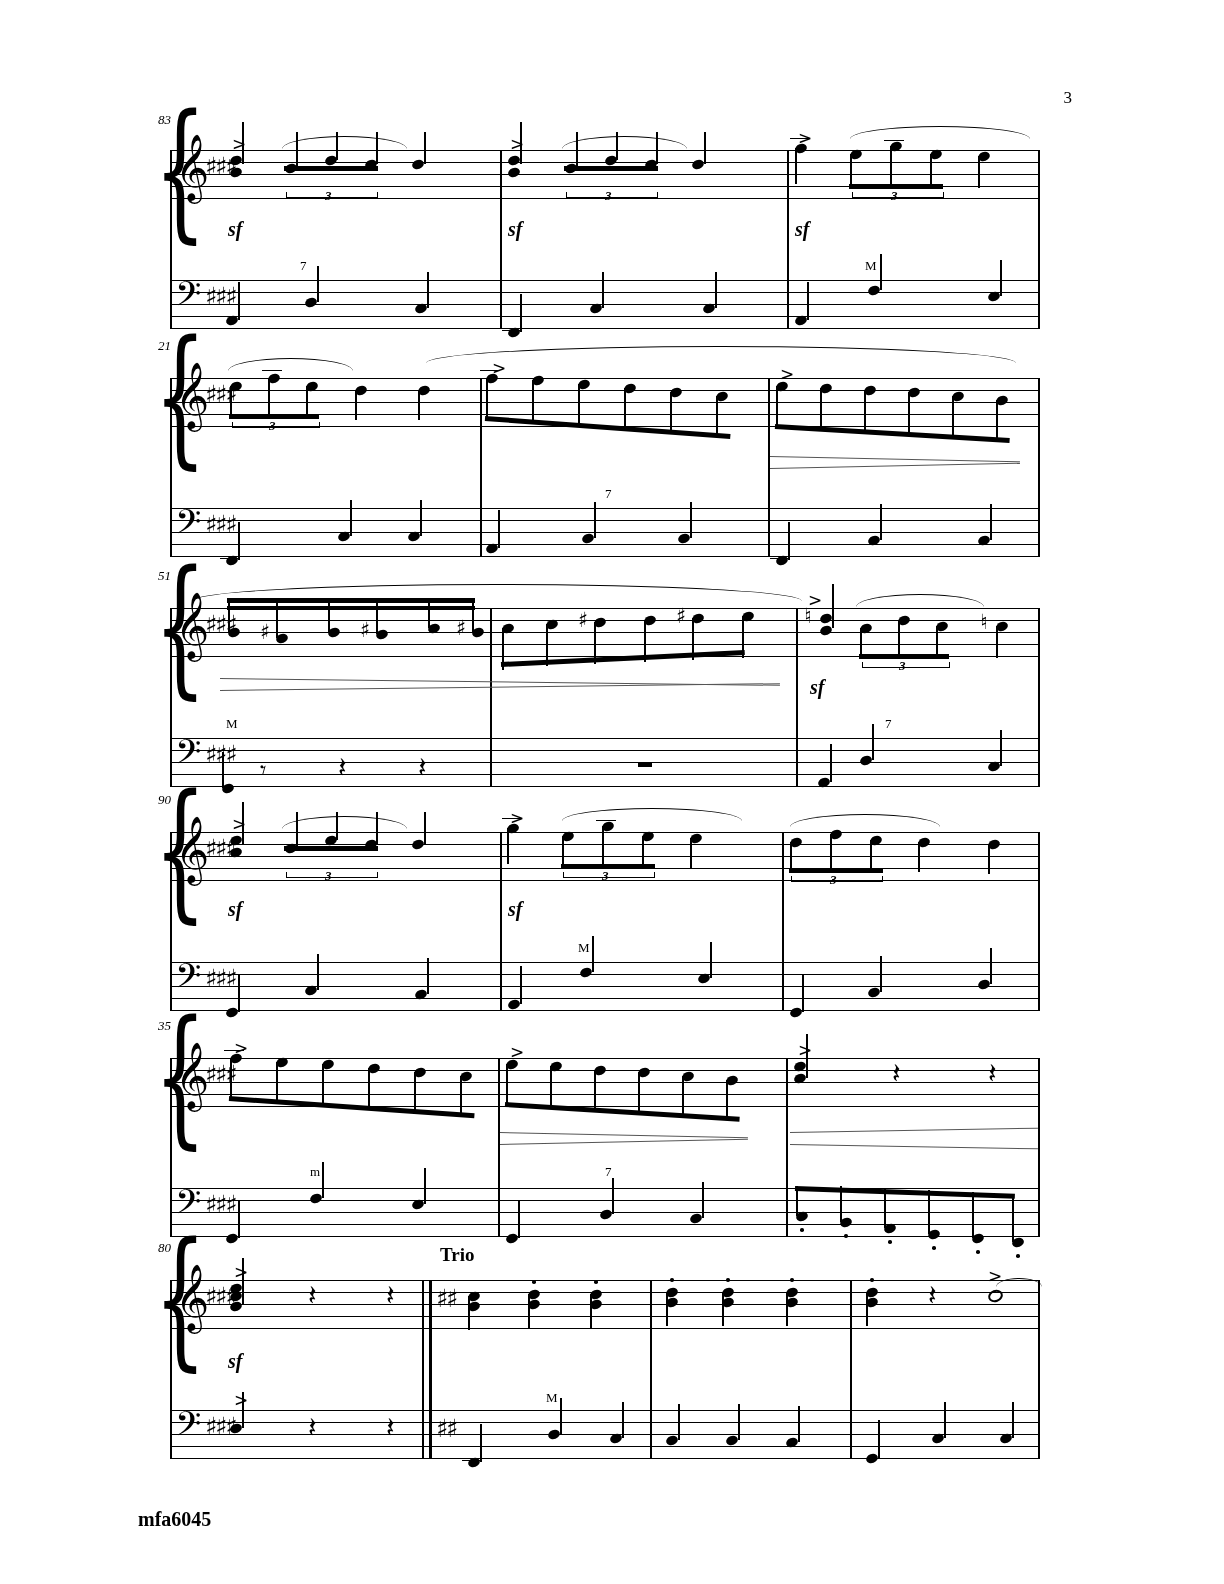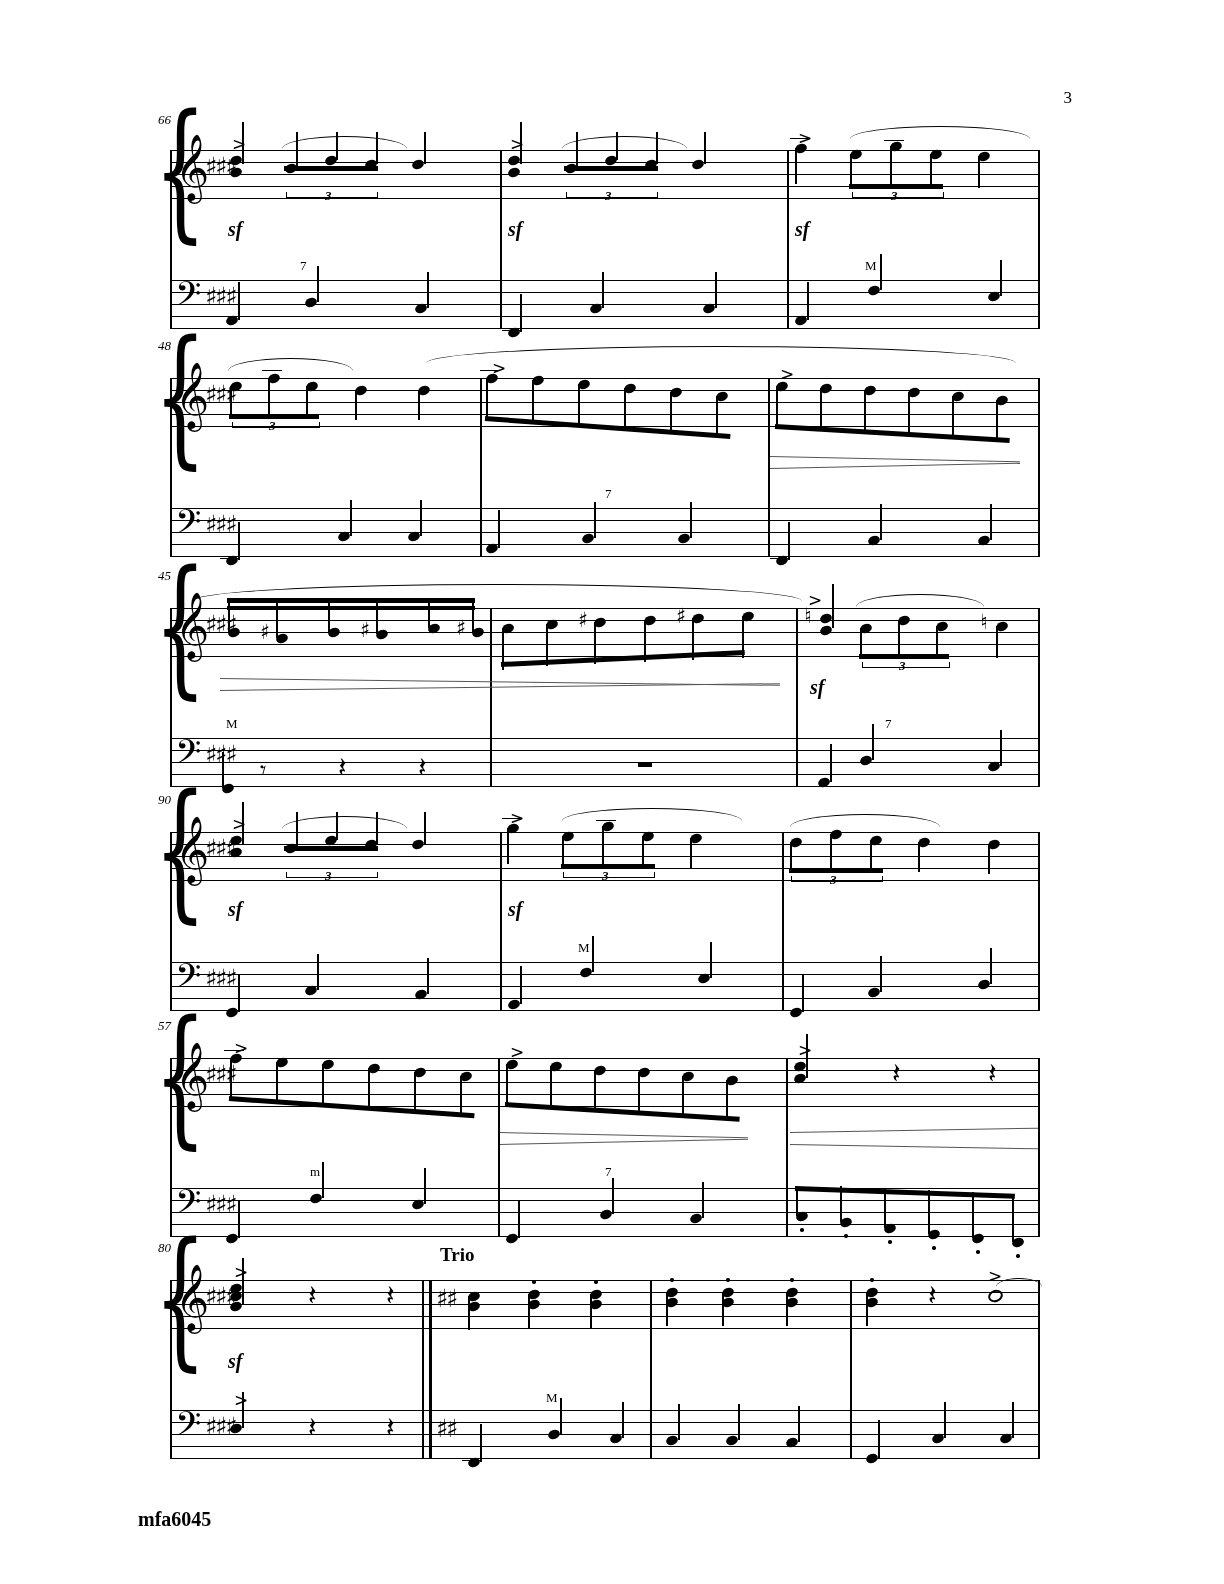--- a/index.html
+++ b/index.html
@@ -218,21 +218,21 @@
   }
 </style>
 </head>
 <body>
 
 <div class="page">
 
   <div class="page-number">3</div>
 
   <div class="system" style="top:130px;">
-    <div class="measure-number">66</div>
+    <div class="measure-number">83</div>
     <div class="brace" style="top:-6px;">{</div>
 
     <div class="staff" style="top:20px;">
       <div class="line"></div>
         <div class="line"></div>
         <div class="line"></div>
         <div class="line"></div>
         <div class="line"></div>
     </div>
 
@@ -331,21 +331,21 @@
 
     <div class="note" style="left:645px; top:186px;"></div>
     <div class="stem" style="left:657px; top:152px; height:38px;"></div>
     <div class="note" style="left:718px; top:156px;"></div>
     <div class="stem" style="left:730px; top:124px; height:36px;"></div>
     <div class="note" style="left:838px; top:162px;"></div>
     <div class="stem" style="left:850px; top:130px; height:36px;"></div>
   </div>
 
   <div class="system" style="top:356px;">
-    <div class="measure-number">48</div>
+    <div class="measure-number">21</div>
     <div class="brace" style="top:-6px;">{</div>
 
     <div class="staff" style="top:22px;">
       <div class="line"></div>
         <div class="line"></div>
         <div class="line"></div>
         <div class="line"></div>
         <div class="line"></div>
     </div>
     <div class="staff" style="top:152px;">
@@ -438,21 +438,21 @@
     <div class="note" style="left:626px; top:200px;"></div>
     <div class="ledger" style="left:620px; top:202px;"></div>
     <div class="stem" style="left:638px; top:166px; height:38px;"></div>
     <div class="note" style="left:718px; top:180px;"></div>
     <div class="stem" style="left:730px; top:148px; height:36px;"></div>
     <div class="note" style="left:828px; top:180px;"></div>
     <div class="stem" style="left:840px; top:148px; height:36px;"></div>
   </div>
 
   <div class="system" style="top:586px;">
-    <div class="measure-number">45</div>
+    <div class="measure-number">51</div>
     <div class="brace" style="top:-6px;">{</div>
 
     <div class="staff" style="top:22px;">
       <div class="line"></div>
         <div class="line"></div>
         <div class="line"></div>
         <div class="line"></div>
         <div class="line"></div>
     </div>
     <div class="staff" style="top:152px;">
@@ -650,21 +650,21 @@
     <div class="note" style="left:640px; top:198px;"></div>
     <div class="ledger" style="left:634px; top:200px;"></div>
     <div class="stem" style="left:652px; top:164px; height:38px;"></div>
     <div class="note" style="left:718px; top:178px;"></div>
     <div class="stem" style="left:730px; top:146px; height:36px;"></div>
     <div class="note" style="left:828px; top:170px;"></div>
     <div class="stem" style="left:840px; top:138px; height:36px;"></div>
   </div>
 
   <div class="system" style="top:1036px;">
-    <div class="measure-number">57</div>
+    <div class="measure-number">35</div>
     <div class="brace" style="top:-6px;">{</div>
 
     <div class="staff" style="top:22px;">
       <div class="line"></div>
         <div class="line"></div>
         <div class="line"></div>
         <div class="line"></div>
         <div class="line"></div>
     </div>
     <div class="staff" style="top:152px;">

